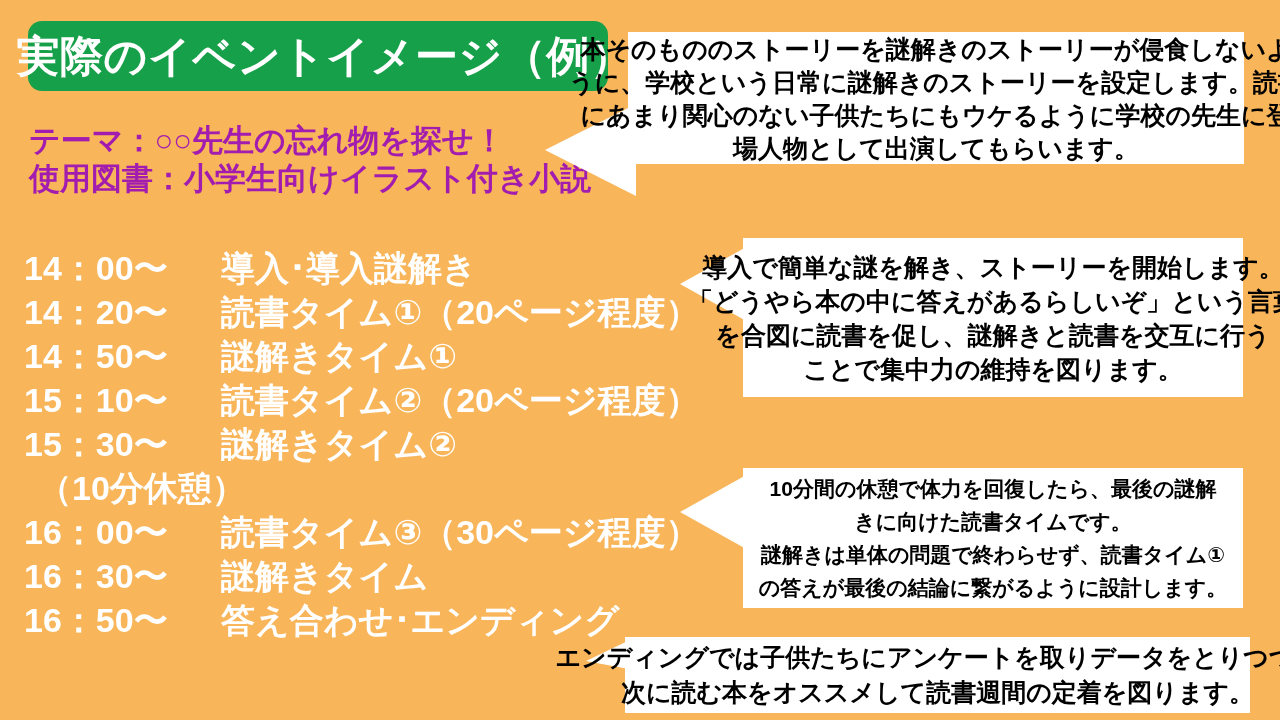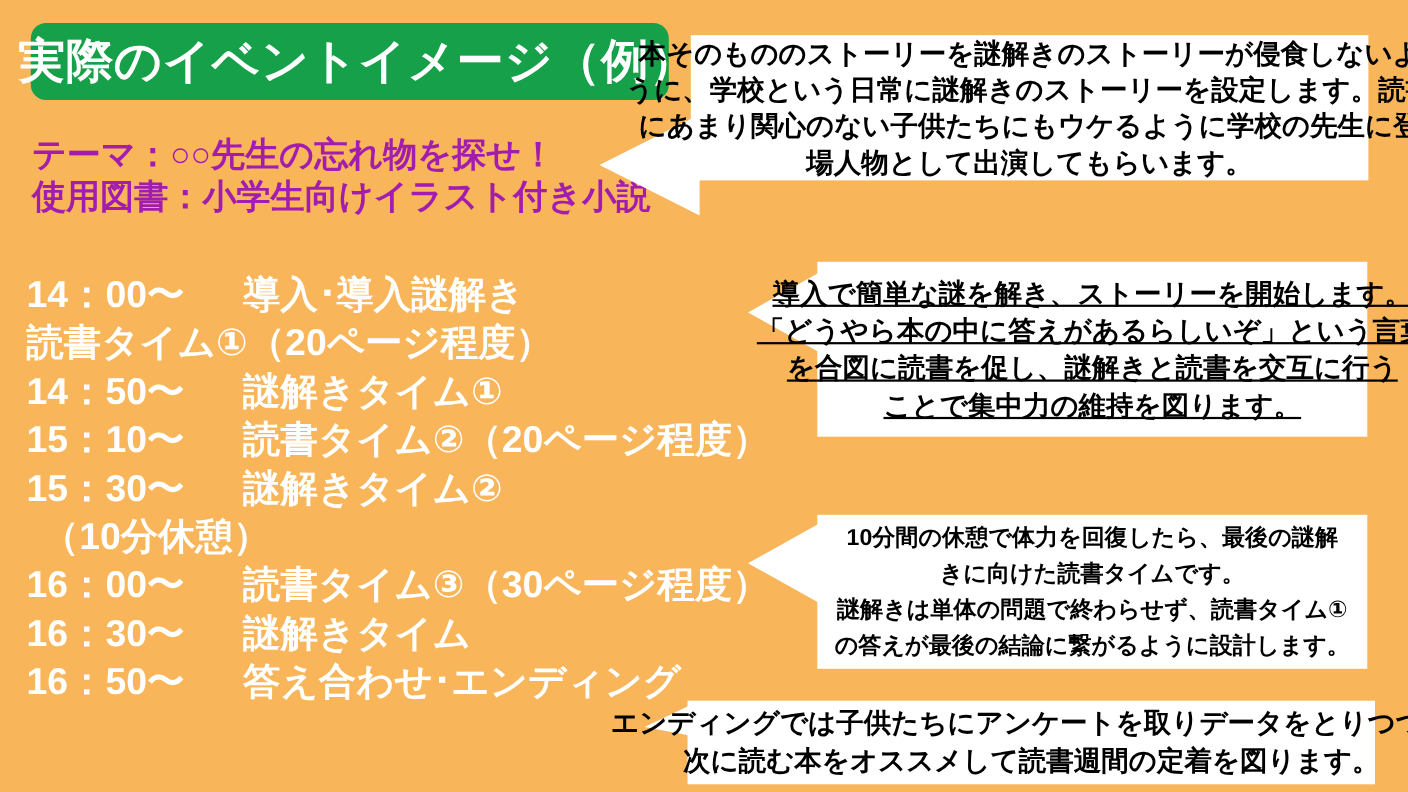--- a/index.html
+++ b/index.html
@@ -128,21 +128,20 @@
     padding: 6px 8px 4px 8px;
   }
   #callout-1 .callout-line { font-size: 25px; line-height: 33px; }
 
   #callout-2 {
     left: 743px;
     top: 238px;
     width: 500px;
     height: 159px;
     padding: 4px 8px;
-    text-decoration: underline;
   }
   #callout-2 .callout-line { font-size: 25px; line-height: 34px; }
 
   #callout-3 {
     left: 743px;
     top: 468px;
     width: 500px;
     height: 140px;
     padding: 4px 8px;
   }
@@ -170,20 +169,21 @@
     <div class="sub-line">テーマ：○○先生の忘れ物を探せ！</div>
     <div class="sub-line">使用図書：小学生向けイラスト付き小説</div>
   </div>
 
   <div id="schedule-list">
     <div class="schedule-row">
       <span class="sched-time">14：00〜</span>
       <span class="sched-label">導入･導入謎解き</span>
     </div>
     <div class="schedule-row">
+      <span class="sched-time">14：20〜</span>
       <span class="sched-label">読書タイム①（20ページ程度）</span>
     </div>
     <div class="schedule-row">
       <span class="sched-time">14：50〜</span>
       <span class="sched-label">謎解きタイム①</span>
     </div>
     <div class="schedule-row">
       <span class="sched-time">15：10〜</span>
       <span class="sched-label">読書タイム②（20ページ程度）</span>
     </div>

